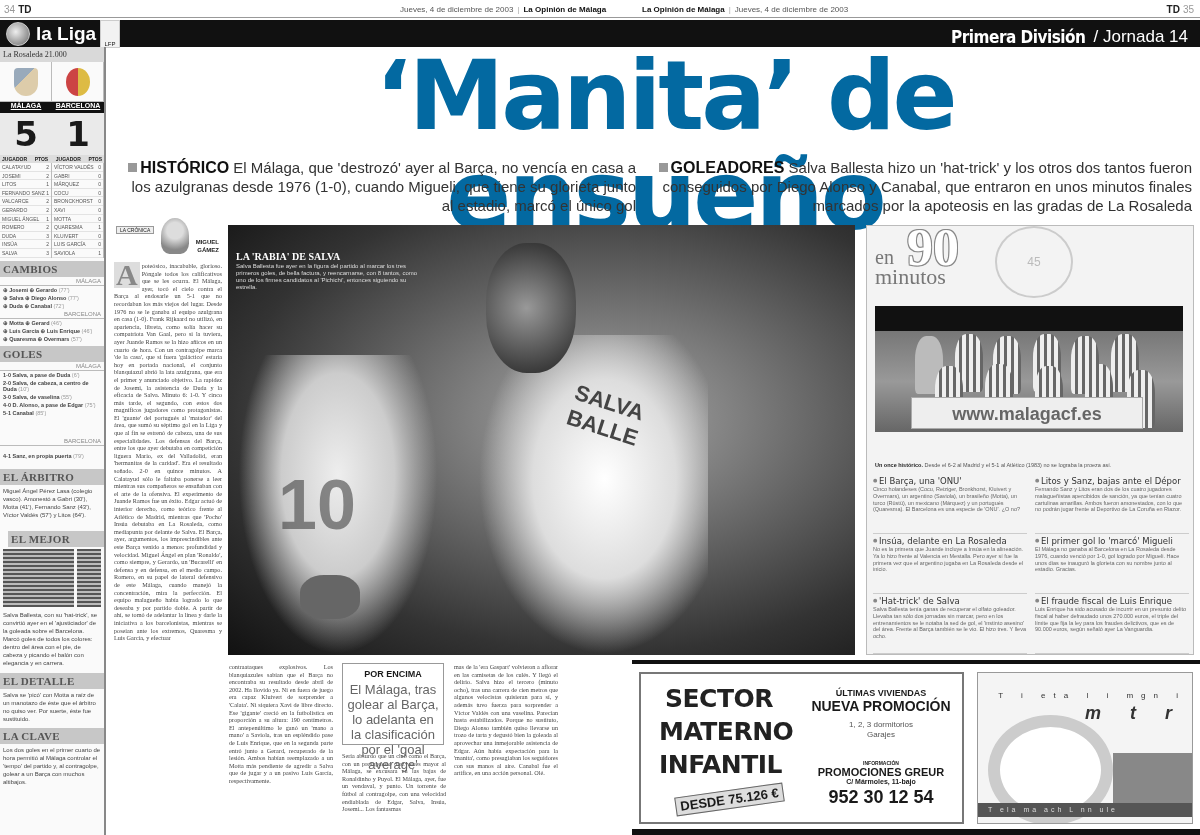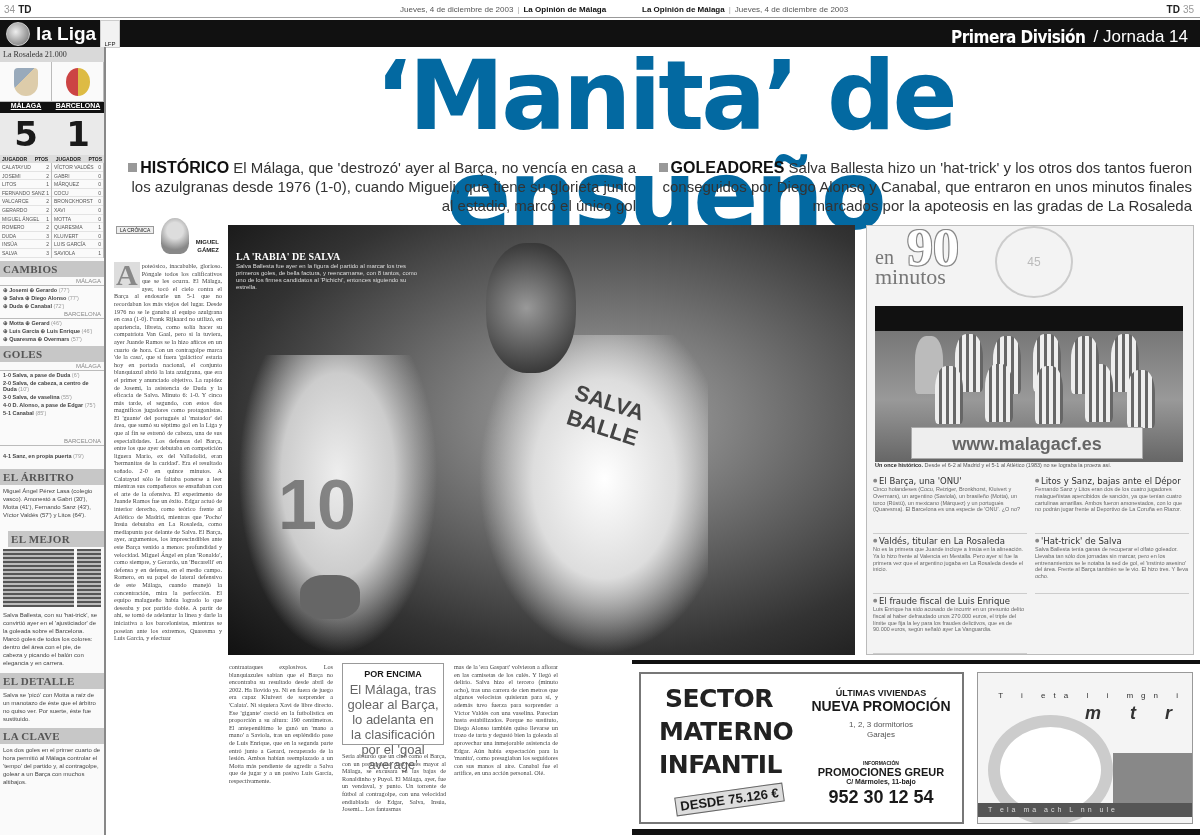--- a/index.html
+++ b/index.html
@@ -63,21 +63,21 @@
 
 .porenc{position:absolute;left:342px;top:663px;width:102px;height:82px;border:1px solid #999;text-align:center;}
 .porenc .t{font-weight:bold;font-size:9px;margin-top:5px;}
 .porenc .b{font-size:13px;color:#666;line-height:15px;margin-top:3px;padding:0 4px;}
 
 .nov{position:absolute;left:866px;top:225px;width:328px;height:430px;border:1px solid #bbb;background:#f3f3f3;}
 .nov .en{position:absolute;left:8px;top:20px;font-family:"Liberation Serif",serif;font-size:20px;color:#777;}
 .nov .n90{position:absolute;left:40px;top:-8px;font-family:"Liberation Serif",serif;font-size:52px;font-weight:bold;color:#fff;text-shadow:1px 1px 0 #888,-1px -1px 0 #888,1px -1px 0 #888,-1px 1px 0 #888;}
 .nov .min{position:absolute;left:8px;top:38px;font-family:"Liberation Serif",serif;font-size:22px;color:#777;}
 .clock{position:absolute;left:128px;top:0px;width:78px;height:72px;border:2px solid #ccc;border-radius:50%;color:#bbb;font-size:12px;display:flex;align-items:center;justify-content:center;}
-.team-photo{position:absolute;left:8px;top:80px;width:308px;height:156px;background:linear-gradient(#111 0 25px,#777 25px,#999 60%,#666 100%);overflow:hidden;padding-left:48px;}
+.team-photo{position:absolute;left:8px;top:80px;width:308px;height:126px;background:linear-gradient(#111 0 25px,#777 25px,#999 60%,#666 100%);overflow:hidden;padding-left:48px;}
 .team-photo .web{position:absolute;left:36px;bottom:3px;width:232px;height:32px;background:#eee;border:1px solid #aaa;font-weight:bold;font-size:18px;color:#666;text-align:center;line-height:32px;}
 .team-photo .pl{position:absolute;width:28px;height:58px;border-radius:40% 40% 10% 10%;background:repeating-linear-gradient(90deg,#eee 0 4px,#666 4px 7px);}
 .nov .pcap{position:absolute;left:8px;top:236px;font-size:5.5px;color:#555;}
 .nov .pcap b{color:#222;}
 .notes{position:absolute;left:6px;top:248px;width:316px;display:grid;grid-template-columns:1fr 1fr;column-gap:8px;}
 .note{padding:2px 0;border-bottom:1px solid #ccc;height:60px;}
 .note .nt{font-size:8.5px;color:#333;font-family:"DejaVu Sans",sans-serif;}
 .note .nt:before{content:"● ";font-size:5px;color:#888;vertical-align:2px;}
 .note .nb{font-size:5.5px;line-height:6.8px;color:#666;}
 
@@ -375,22 +375,26 @@
   <div class="notes" id="notes">
       <div class="note">
         <div class="nt">El Barça, una 'ONU'</div>
         <div class="nb">Cinco holandeses (Cocu, Reiziger, Bronkhorst, Kluivert y Overmars), un argentino (Saviola), un brasileño (Motta), un turco (Rüstü), un mexicano (Márquez) y un portugués (Quaresma). El Barcelona es una especie de 'ONU'. ¿O no?</div>
       </div>
       <div class="note">
         <div class="nt">Litos y Sanz, bajas ante el Dépor</div>
         <div class="nb">Fernando Sanz y Litos eran dos de los cuatro jugadores malagueñistas apercibidos de sanción, ya que tenían cuatro cartulinas amarillas. Ambos fueron amonestados, con lo que no podrán jugar frente al Deportivo de La Coruña en Riazor.</div>
       </div>
       <div class="note">
-        <div class="nt">Valdés, titular en La Rosaleda</div>
+        <div class="nt">Insúa, delante en La Rosaleda</div>
         <div class="nb">No es la primera que Juande incluye a Insúa en la alineación. Ya lo hizo frente al Valencia en Mestalla. Pero ayer sí fue la primera vez que el argentino jugaba en La Rosaleda desde el inicio.</div>
+      </div>
+      <div class="note">
+        <div class="nt">El primer gol lo 'marcó' Migueli</div>
+        <div class="nb">El Málaga no ganaba al Barcelona en La Rosaleda desde 1976, cuando venció por 1-0, gol logrado por Migueli. Hace unos días se inauguró la glorieta con su nombre junto al estadio. Gracias.</div>
       </div>
       <div class="note">
         <div class="nt">'Hat-trick' de Salva</div>
         <div class="nb">Salva Ballesta tenía ganas de recuperar el olfato goleador. Llevaba tan sólo dos jornadas sin marcar, pero en los entrenamientos se le notaba la sed de gol, el 'instinto asesino' del área. Frente al Barça también se le vio. El hizo tres. Y lleva ocho.</div>
       </div>
       <div class="note">
         <div class="nt">El fraude fiscal de Luis Enrique</div>
         <div class="nb">Luis Enrique ha sido acusado de incurrir en un presunto delito fiscal al haber defraudado unos 270.000 euros, el triple del límite que fija la ley para los fraudes delictivos, que es de 90.000 euros, según señaló ayer La Vanguardia.</div>
       </div>
     </div>

